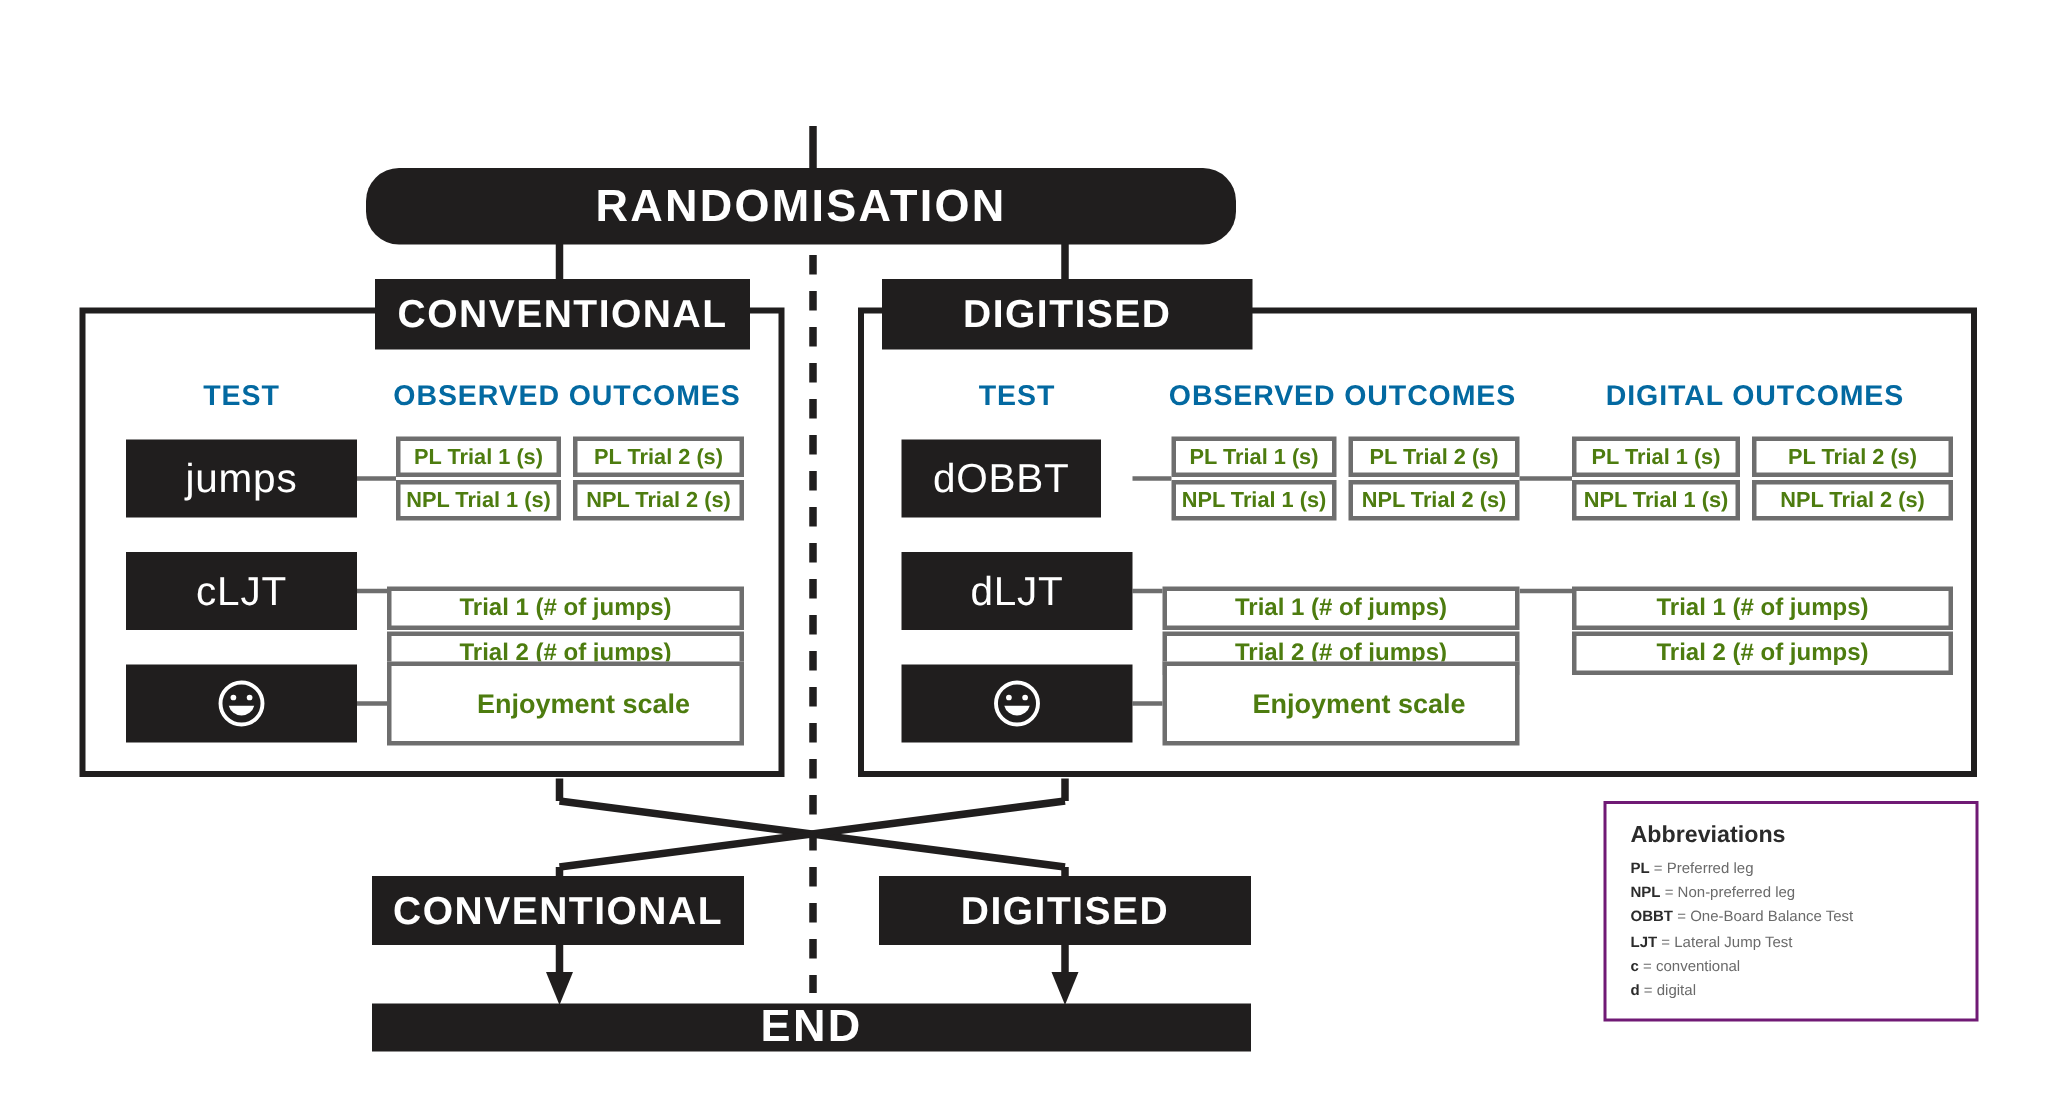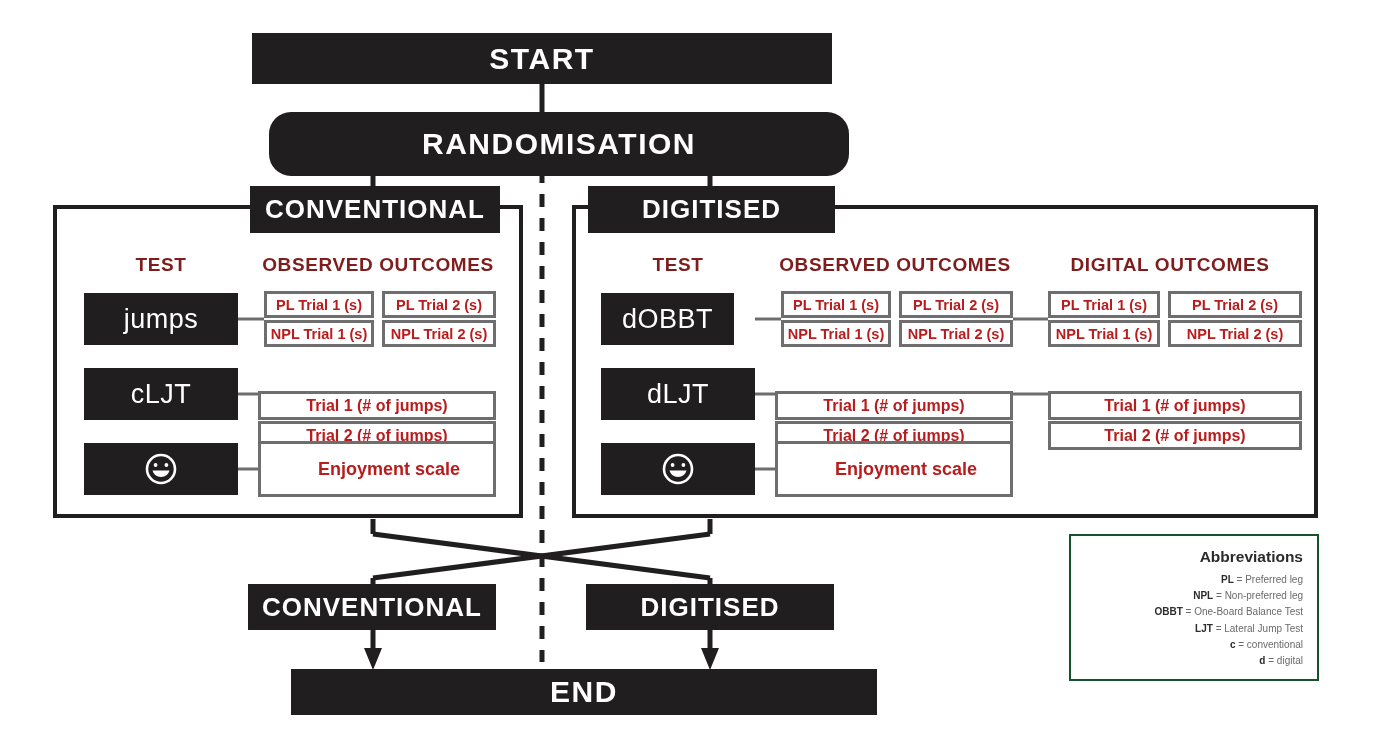--- a/index.html
+++ b/index.html
@@ -41,59 +41,58 @@
   .darkbox.test-name {
     font-size: 27px;
     font-weight: 400;
     letter-spacing: 0.5px;
   }
 
   
   .outbox {
     background: #ffffff;
     border: 3px solid #6e6e6e;
-    color: #b91c1c;
+    color: #4d7c0f;
     display: flex;
     align-items: center;
     justify-content: center;
     text-align: center;
     font-weight: 700;
     z-index: 5;
   }
   .outbox.small { font-size: 14.5px; }
   .outbox.medium { font-size: 16px; margin-top: 25px; }
   .outbox.large { font-size: 18px; padding-left: 24px; }
 
   
   .panel {
     border: 4px solid #201e1e;
     background: transparent;
     z-index: 2;
   }
 
   
   .colhead {
-    color: #7f1d1d;
+    color: #0369a1;
     font-size: 19px;
     font-weight: 700;
     letter-spacing: 0.6px;
     text-align: center;
     display: flex;
     align-items: center;
     justify-content: center;
     z-index: 4;
   }
 
   
   .legend {
-    border: 2px solid #14532d;
+    border: 2px solid #701a75;
     background: #ffffff;
     padding: 12px 14px 10px 16px;
     z-index: 6;
-    text-align: right;
   }
   .legend-title {
     color: #2b2b2b;
     font-size: 15.5px;
     font-weight: 700;
     margin-bottom: 6px;
   }
   .legend-row {
     font-size: 10px;
     color: #6a6a6a;
@@ -153,23 +152,22 @@
 
       <line x1="755" y1="319" x2="781" y2="319"></line>
       <line x1="755" y1="394" x2="781" y2="394"></line>
       <line x1="755" y1="469" x2="781" y2="469"></line>
 
       <line x1="1013" y1="319" x2="1048" y2="319"></line>
       <line x1="1013" y1="394" x2="1048" y2="394"></line>
     </g>
   </svg>
 
-  <div class="abs darkbox stage-title" style="left:252px; top:33px; width:580px; height:51px;">START</div>
-
-  <div class="abs darkbox stage-title" style="left:269px; top:112px; width:580px; height:64px;border-radius:22px;">RANDOMISATION</div>
+
+  <div class="abs darkbox stage-title" style="left:244px; top:112px; width:580px; height:51px;border-radius:22px;">RANDOMISATION</div>
 
   <div class="abs panel" style="left:53px; top:205px; width:470px; height:313px;"></div>
   <div class="abs panel" style="left:572px; top:205px; width:746px; height:313px;"></div>
 
   <div class="abs darkbox group-title" style="left:250px; top:186px; width:250px; height:47px;">CONVENTIONAL</div>
   <div class="abs darkbox group-title" style="left:588px; top:186px; width:247px; height:47px;">DIGITISED</div>
 
   <div class="abs colhead" style="left:84px; top:252px; width:154px; height:26px;">TEST</div>
   <div class="abs colhead" style="left:258px; top:252px; width:240px; height:26px;">OBSERVED OUTCOMES</div>
 
@@ -220,21 +218,21 @@
       <circle cx="12.6" cy="14" r="1.9" fill="#ffffff"></circle>
       <circle cx="23.4" cy="14" r="1.9" fill="#ffffff"></circle>
       <path d="M 9.5 19.5 A 8.8 8.8 0 0 0 26.5 19.5 Z" fill="#ffffff"></path>
     </svg>
   </div>
   <div class="abs outbox large" style="left:775px; top:441px; width:238px; height:56px;">Enjoyment scale</div>
 
   <div class="abs darkbox group-title" style="left:248px; top:584px; width:248px; height:46px;">CONVENTIONAL</div>
   <div class="abs darkbox group-title" style="left:586px; top:584px; width:248px; height:46px;">DIGITISED</div>
 
-  <div class="abs darkbox stage-title" style="left:248px; top:669px; width:586px; height:46px;margin-left:43px;">END</div>
+  <div class="abs darkbox stage-title" style="left:248px; top:669px; width:586px; height:32px;">END</div>
 
   <div class="abs legend" style="left:1069px; top:534px; width:250px;">
     <div class="legend-title">Abbreviations</div>
     <div class="legend-row">
       <b>PL</b>
       <span>=</span>
       <span>Preferred leg</span>
     </div>
     <div class="legend-row">
       <b>NPL</b>

